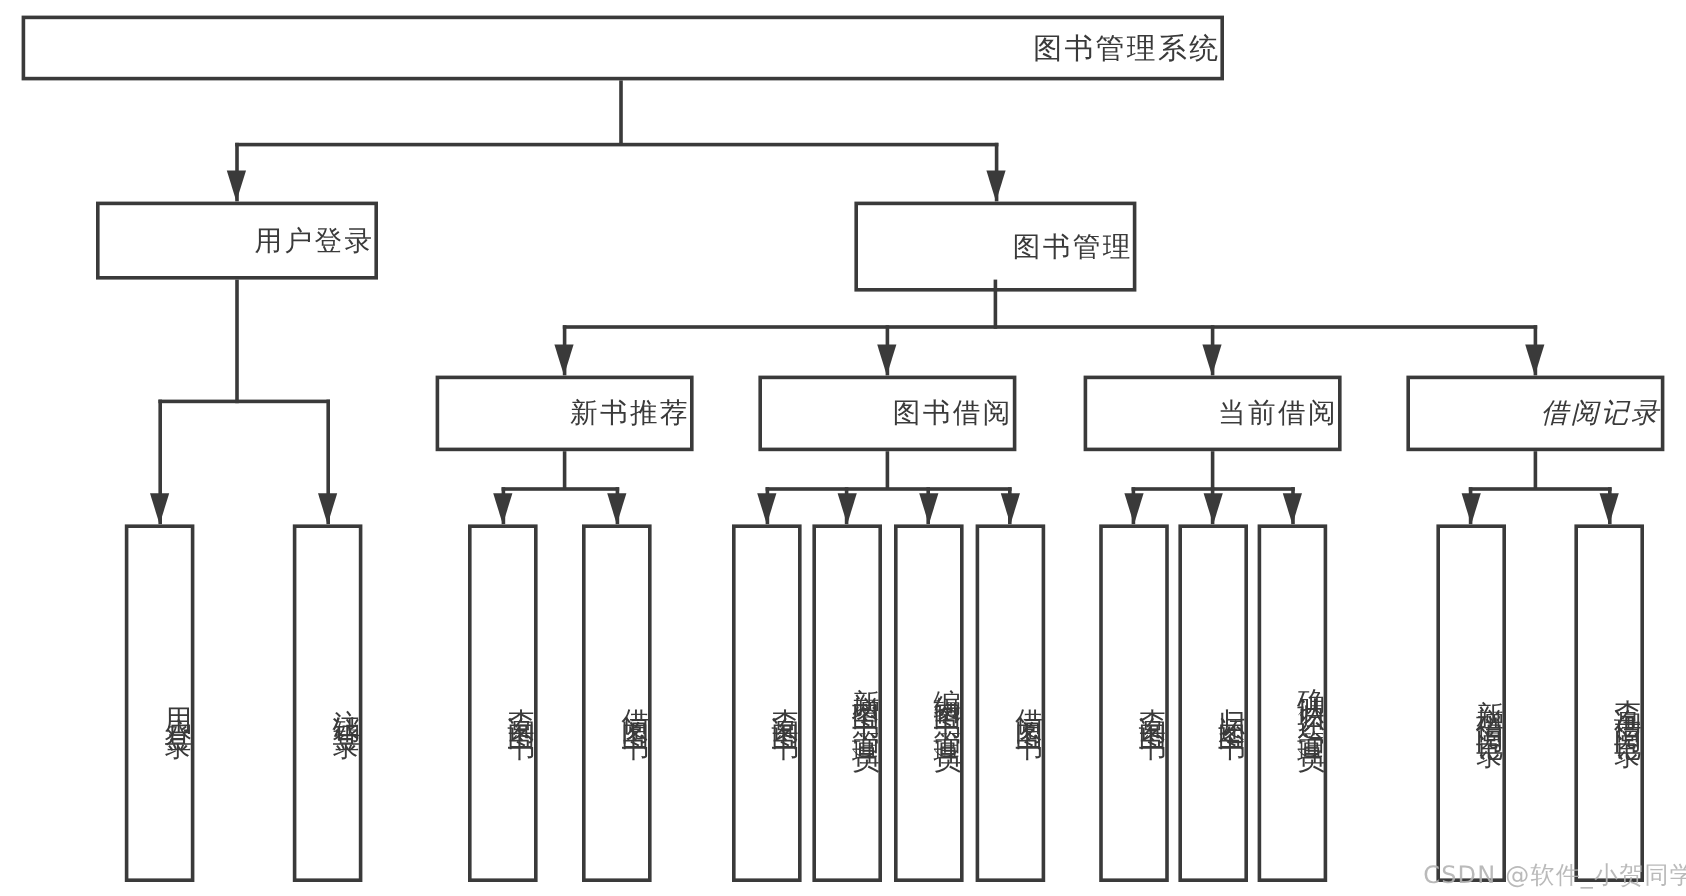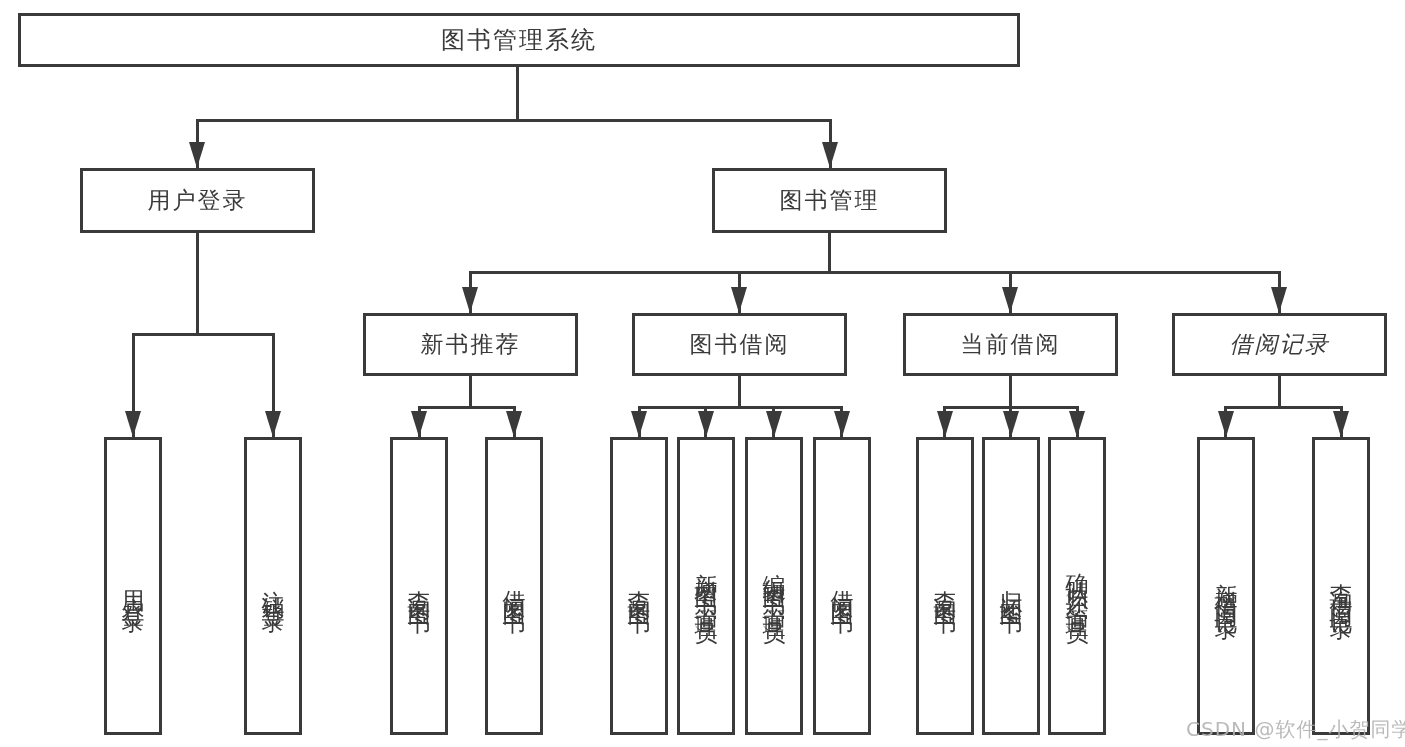--- a/index.html
+++ b/index.html
@@ -12,28 +12,28 @@
     color: #3a3a3a;
     overflow: hidden;
   }
   .box {
     position: absolute;
     box-sizing: border-box;
     border: 3px solid #3a3a3a;
     background: #ffffff;
     display: flex;
     align-items: center;
-    justify-content: center;
+    justify-content: flex-end;
     color: #3a3a3a;
   }
   .hlabel { font-size: 23px; letter-spacing: 2px; white-space: nowrap; }
   .root-box  { left: 18px;  top: 13px;  width: 1002px; height: 54px; }
   .root-box .hlabel { font-size: 24px; }
   .l2-user   { left: 80px;  top: 168px; width: 235px; height: 65px; }
-  .l2-book   { left: 712px; top: 168px; width: 235px; height: 65px; }
+  .l2-book   { left: 712px; top: 168px; width: 235px; height: 75px; }
   .l3 { top: 313px; height: 63px; width: 215px; }
   .l3-recommend { left: 363px; }
   .l3-borrow    { left: 632px; }
   .l3-current   { left: 903px; }
   .l3-records   { left: 1172px; font-style: italic; }
   .leaf {
     top: 437px; height: 298px; width: 58px;
   }
   .vlabel {
     writing-mode: vertical-rl;

